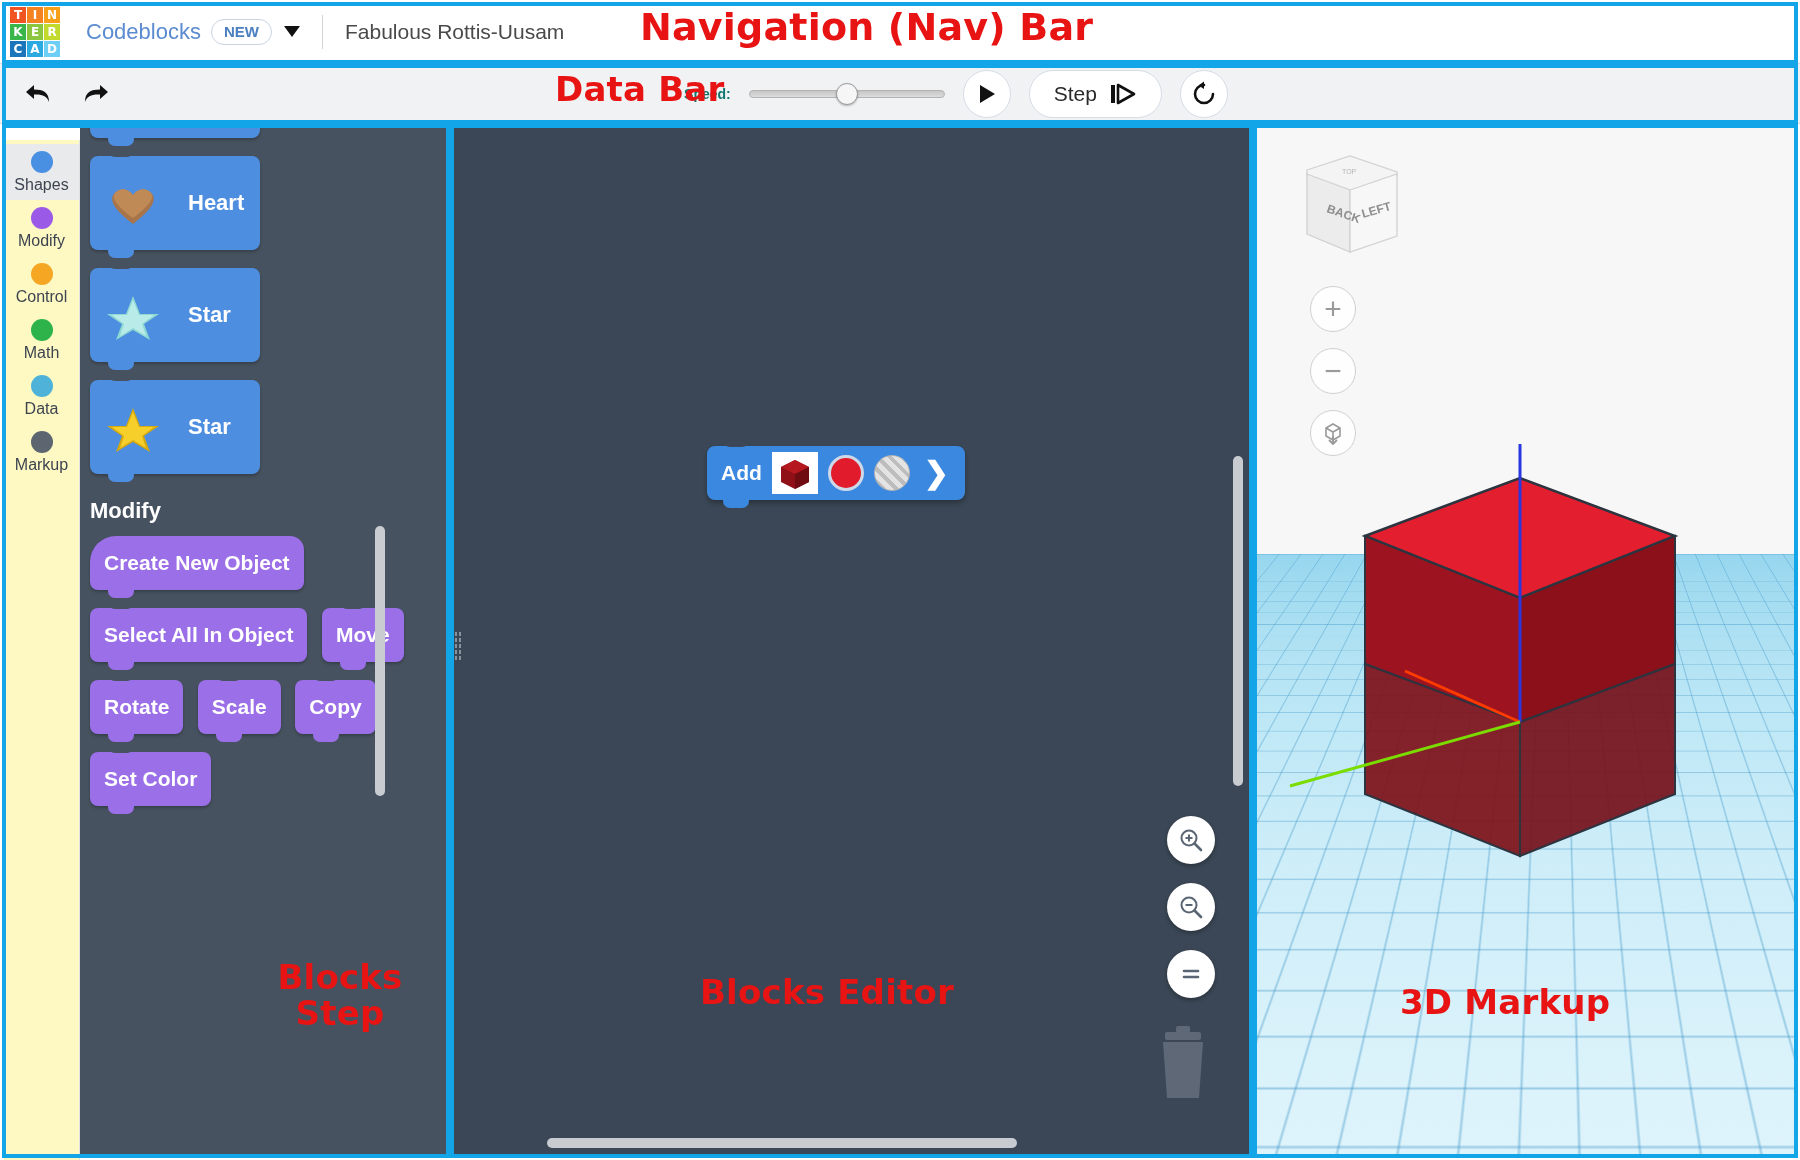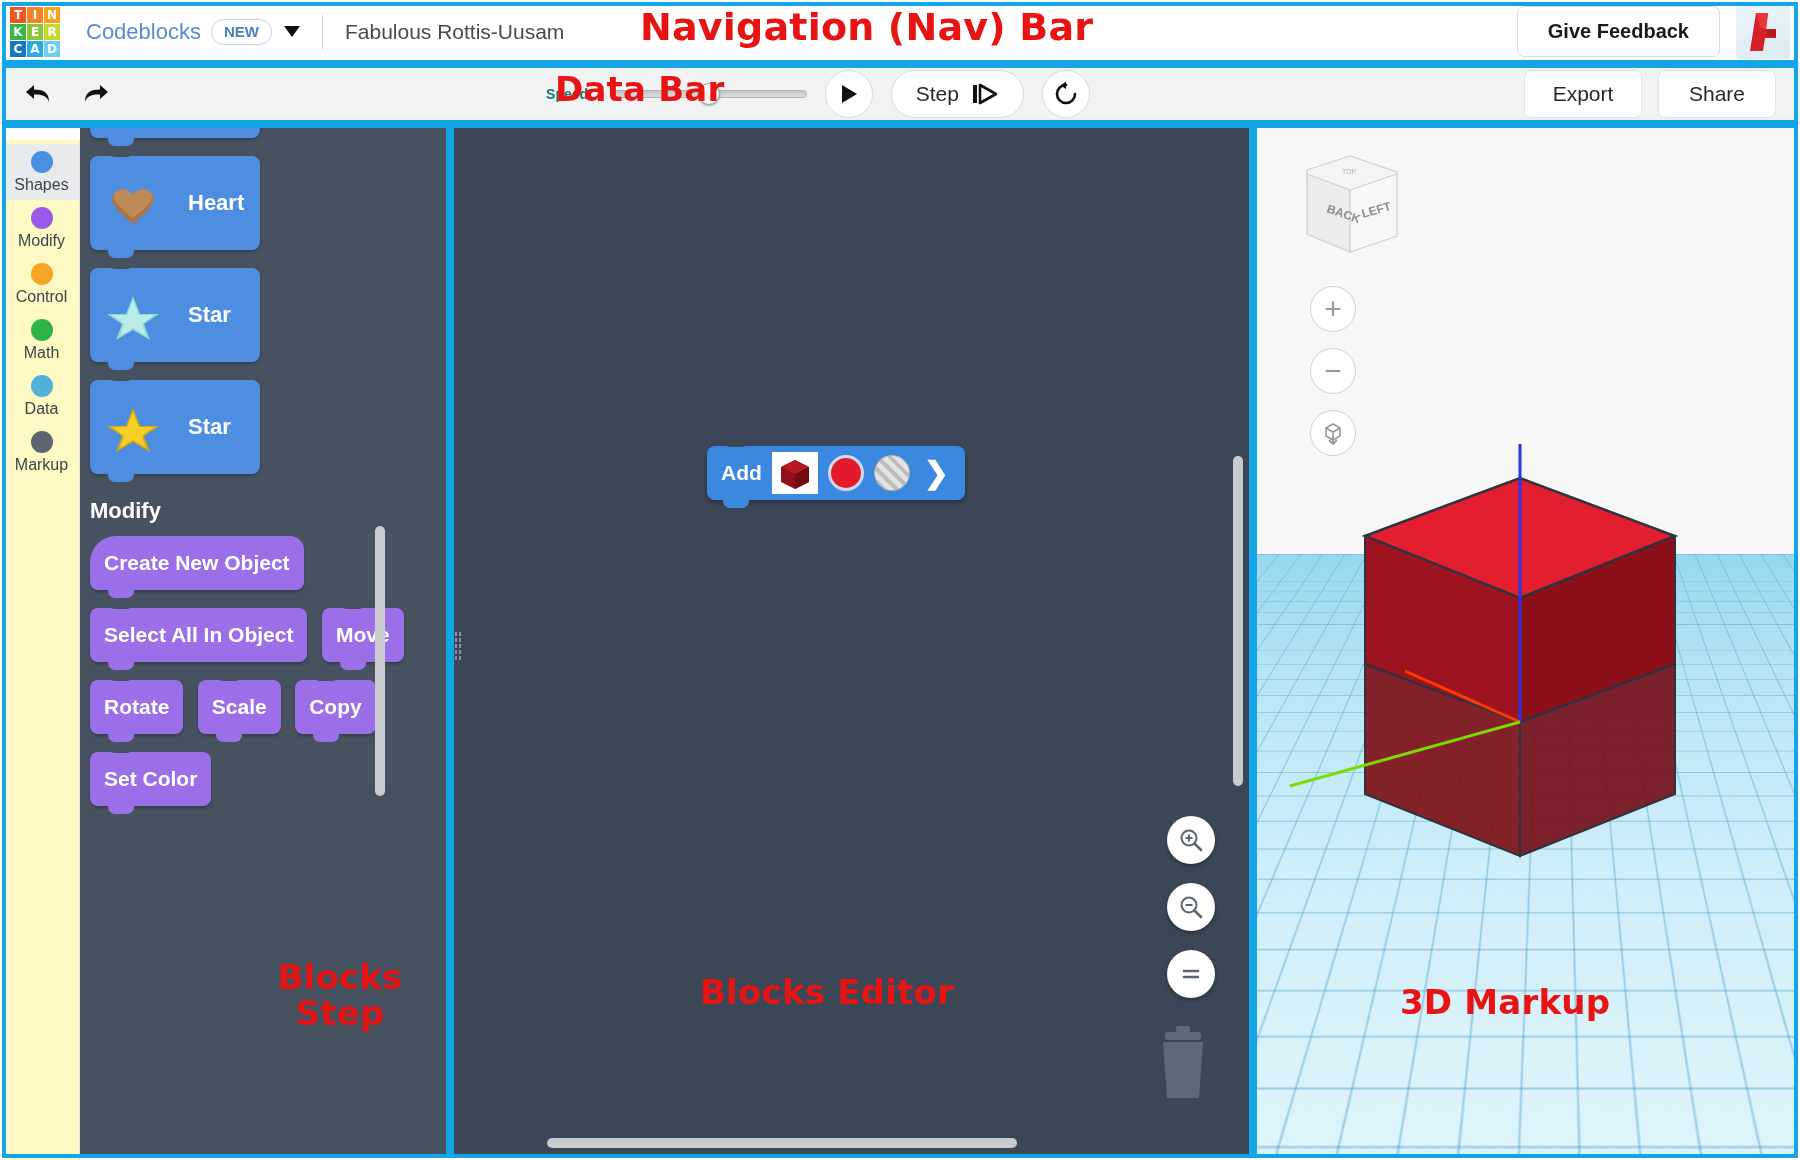--- a/index.html
+++ b/index.html
@@ -350,30 +350,20 @@
       <div class="logo-cell" style="background:#2ba9e0">A</div>
       <div class="logo-cell" style="background:#6dcff6">D</div>
     </div>
 
     <span class="nav-app-name">Codeblocks</span>
     <span class="new-pill">NEW</span>
     <span class="caret-down"></span>
     <span class="nav-divider"></span>
     <span class="nav-project">Fabulous Rottis-Uusam</span>
 
-    <div class="nav-right">
-      <button id="give-feedback">Give Feedback</button>
-      <div id="avatar-badge">
-        <svg width="54" height="54" viewBox="0 0 54 54" aria-hidden="true">
-          <path d="M14 46 L20 8 L32 8 L30 24 L40 24 L40 33 L29 33 L27 46 Z" fill="#d42028"></path>
-          <path d="M20 8 L32 8 L30 24 L24 22 Z" fill="#e8353c"></path>
-          <path d="M30 24 L40 24 L40 33 L31 31 Z" fill="#b81a22"></path>
-        </svg>
-      </div>
-    </div>
   </div>
 
   <div id="toolbar">
     <div class="undo-redo">
       <span class="arrow-btn">
         <svg width="30" height="26" viewBox="0 0 30 26">
             <path d="M12 4 L4 11 L12 18 L12 13.5 C20 13 25 15 27 21 C27 11 21 8.5 12 8.5 Z" fill="#111"></path>
           </svg>
       </span>
       <span class="arrow-btn">
@@ -401,24 +391,20 @@
         </svg>
       </div>
       <div class="round-btn">
         <svg width="26" height="26" viewBox="0 0 26 26">
           <path d="M13 4 A9 9 0 1 0 22 13" fill="none" stroke="#111" stroke-width="2.6" stroke-linecap="round"></path>
           <path d="M13 0.5 L13 8 L7.5 4.5 Z" fill="#111"></path>
         </svg>
       </div>
     </div>
 
-    <div class="tb-right">
-      <button class="rect-btn">Export</button>
-      <button class="rect-btn">Share</button>
-    </div>
   </div>
 
   <div id="cat-rail">
     <div class="cat selected">
       <span class="cat-dot" style="background:#4a90e2"></span>
       <span class="cat-label">Shapes</span>
     </div>
     <div class="cat">
       <span class="cat-dot" style="background:#9b59e8"></span>
       <span class="cat-label">Modify</span>

